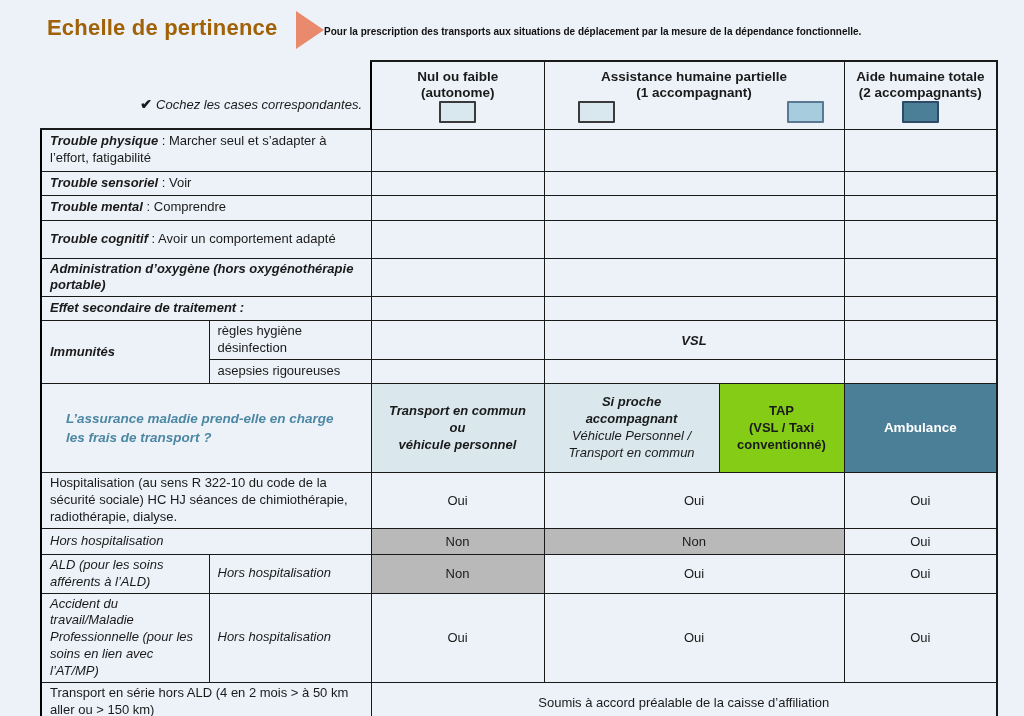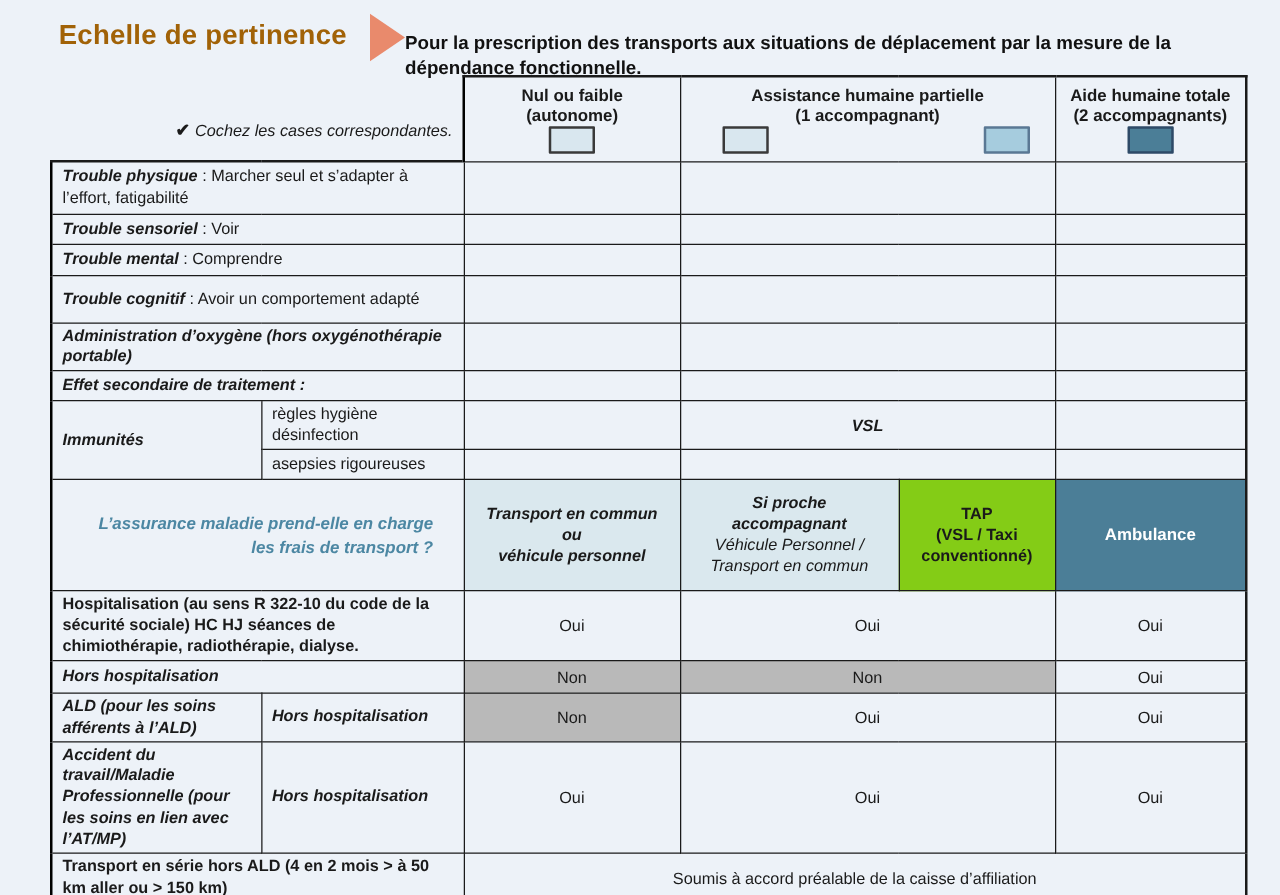--- a/index.html
+++ b/index.html
@@ -17,21 +17,21 @@
   }
   .arrow {
     position:absolute; left:296px; top:11px;
     width:0; height:0;
     border-top:19px solid transparent;
     border-bottom:19px solid transparent;
     border-left:28px solid #E98A6C;
   }
   .desc {
     position:absolute; left:324px; top:25px; width:692px;
-    font-size:15px; font-weight:bold; line-height:1.3; color:#111;
+    font-size:10px; font-weight:bold; line-height:1.3; color:#111;
   }
   
   table.grid {
     position:absolute; left:40px; top:60px;
     border-collapse:collapse; table-layout:fixed; width:956px;
     font-size:13px;
   }
   td, th { border:1px solid #1a1a1a; vertical-align:middle; font-weight:normal; }
   .ot { border-top:2px solid #1a1a1a; }
   .ob { border-bottom:2px solid #1a1a1a; }
@@ -59,30 +59,30 @@
   }
   .cb.mid  { background:#A6CCDE; border-color:#5A7894; }
   .cb.dark { background:#4B7E97; border-color:#2E4A67; }
 
   .crit { text-align:left; padding:2px 8px; line-height:1.3; }
   .bi { font-weight:bold; font-style:italic; }
   .center { text-align:center; }
 
   .q {
     color:#4C87A3; font-weight:bold; font-style:italic;
-    text-align:right; font-size:13.5px; padding:0 24px; line-height:1.45;
+    text-align:left; font-size:13.5px; padding:0 24px; line-height:1.45;
   }
   .mode { text-align:center; line-height:1.3; }
   .mode-personal { background:#DAE8EE; font-weight:bold; font-style:italic; }
   .mode-acc { background:#DAE8EE; font-style:italic; }
   .mode-acc .bi { font-style:italic; }
   .mode-tap { background:#84cc16; font-weight:bold; }
   .mode-amb { background:#4B7E97; color:#ffffff; font-weight:bold; font-size:13.5px; }
 
-  .covlabel { font-weight:bold; padding:2px 8px; line-height:1.3; }
+  .covlabel { font-weight:normal; padding:2px 8px; line-height:1.3; }
   .gray { background:#B9B9B9; }
 </style>
 </head>
 <body>
 
 <div class="title">Echelle de pertinence</div>
 <div class="arrow"></div>
 <div class="desc">Pour la prescription des transports aux situations de déplacement par la mesure de la dépendance fonctionnelle.</div>
 
 <table class="grid">

